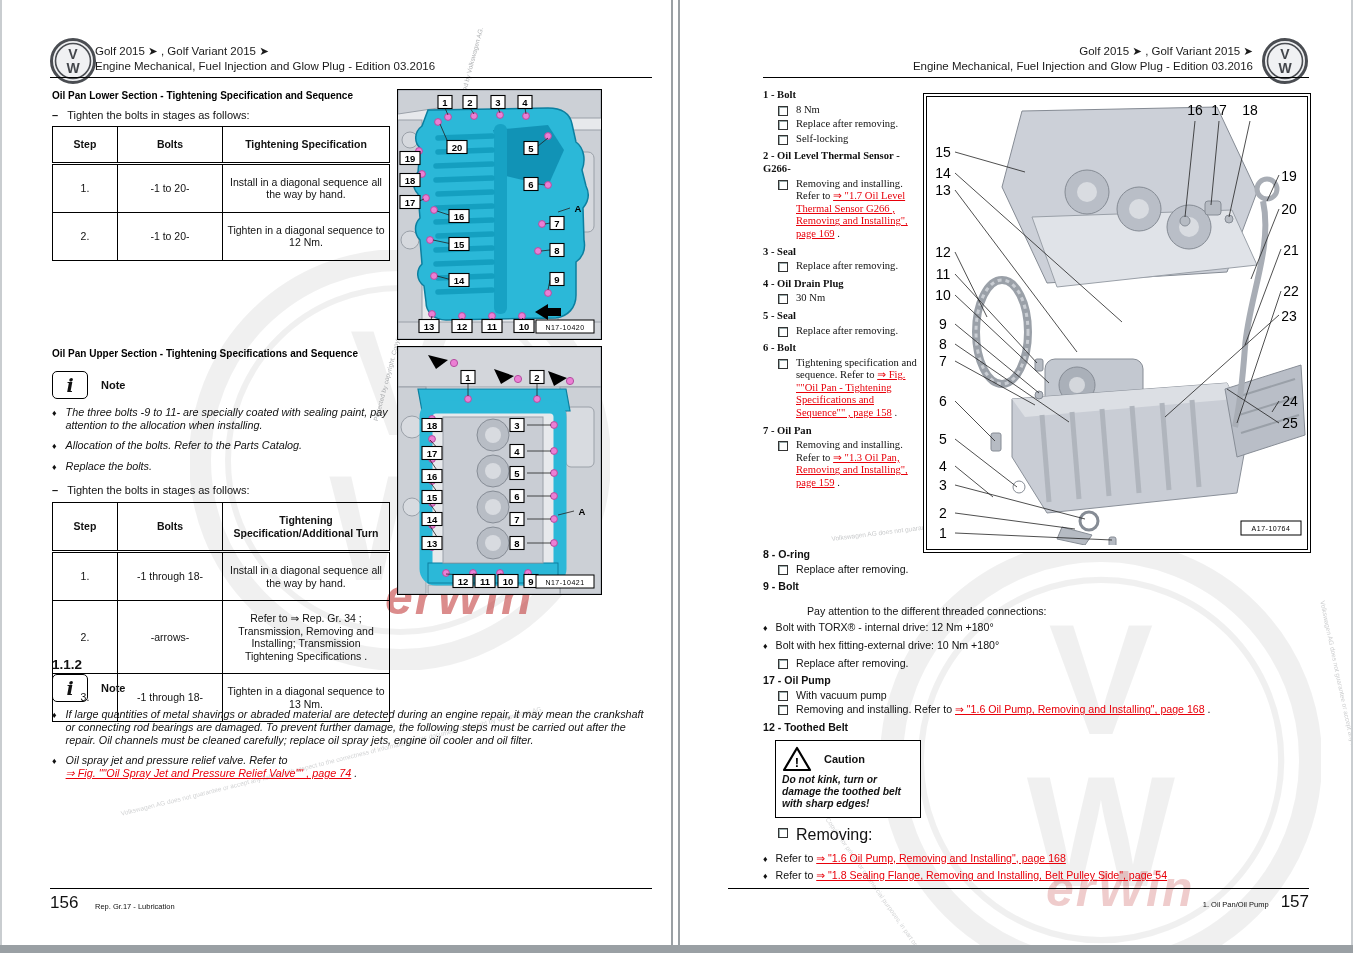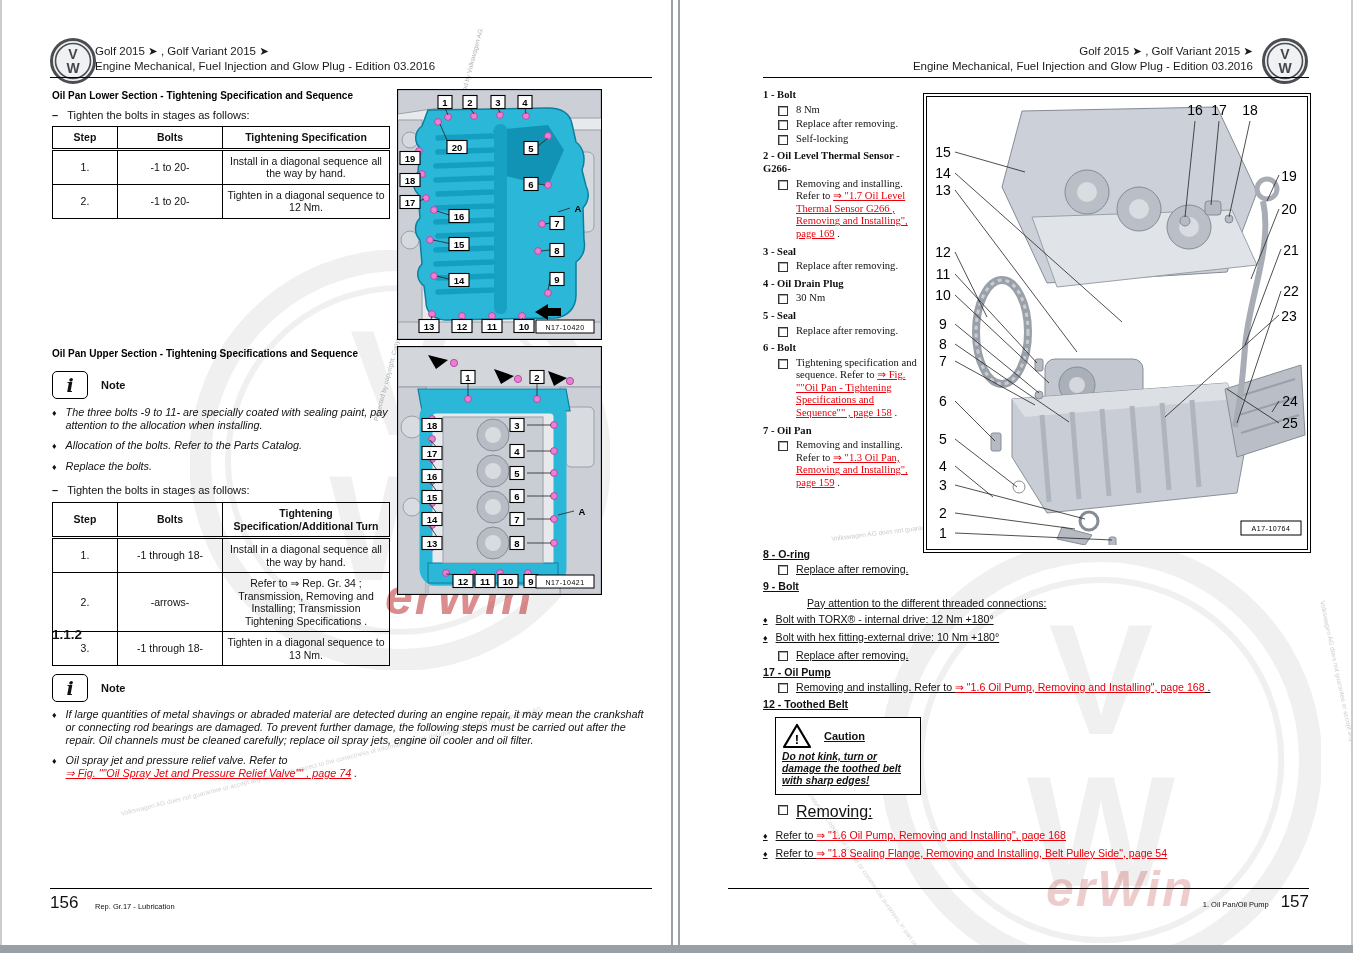--- a/index.html
+++ b/index.html
@@ -15,21 +15,21 @@
   #edgeR{position:absolute;right:0;top:0;width:2px;height:945px;background:#c9cdd0;}
 
   .abs{position:absolute;}
   .hdr-lines{font-size:11.5px;line-height:15px;color:#1a1a1a;}
   .hrule{border-top:1.6px solid #000;height:0;}
   .sec-title{font-size:10px;font-weight:bold;color:#000;}
   .dashrow{font-size:11px;display:flex;gap:9px;}
   .dashrow .dash{font-weight:bold;}
 
   table.spec{border-collapse:collapse;border:1.6px solid #000;font-size:10.5px;line-height:12.5px;}
-  table.spec th,table.spec td{border:1px solid #000;padding:4px 4px;text-align:center;vertical-align:middle;}
+  table.spec th,table.spec td{border:1px solid #000;padding:11px 4px;text-align:center;vertical-align:middle;}
   table.spec th{font-weight:bold;border-bottom:3px double #000;}
   .c1{width:56px;} .c2{width:96px;} .c3{width:158px;}
 
   .noteicon{width:34px;height:26px;border:1.6px solid #000;border-radius:5px;display:flex;
             align-items:center;justify-content:center;
             font:italic bold 19px "DejaVu Serif",serif;}
   .notelabel{font-size:11px;font-weight:bold;}
 
   .dbul{display:flex;gap:9px;font-size:10.8px;line-height:13px;font-style:italic;margin-bottom:7px;}
   .dbul .d{font-style:normal;font-size:9px;padding-top:1px;}
@@ -502,21 +502,21 @@
               <text y="3.5">A</text>
             </g>
         </g>
         <g class="cap">
           <rect x="138" y="228" width="58" height="13"></rect>
           <text x="167" y="237.5">N17-10421</text>
         </g>
       </svg>
     </div>
 
-    <div class="abs h112" style="left:52px;top:627px;">
+    <div class="abs h112" style="left:52px;top:657px;">
       <span>1.1.2</span>
     </div>
     <div class="abs" style="left:52px;top:674px;display:flex;align-items:center;gap:13px;">
       <div class="noteicon">i</div>
       <div class="notelabel">Note</div>
     </div>
     <div class="abs" style="left:52px;top:708px;width:604px;">
       <div class="dbul">
           <span class="d">♦</span>
           <span>If large quantities of metal shavings or abraded material are detected during an engine repair, it may mean the crankshaft or connecting rod bearings are damaged. To prevent further damage, the following steps must be carried out after the repair. Oil channels must be cleaned carefully; replace oil spray jets, engine oil cooler and oil filter.</span>
@@ -733,46 +733,50 @@
             <text x="363" y="331">25</text>
           </g>
           <g class="cap">
             <rect x="314" y="424" width="60" height="14"></rect>
             <text x="344" y="434">A17-10764</text>
           </g>
         </svg>
       </div>
     </div>
 
-    <div class="abs" style="left:82px;top:548px;width:546px;text-decoration:underline;">
+    <div class="abs" style="left:82px;top:548px;width:546px;">
       <div class="pitem">
         <div class="plabel">8 - O-ring</div>
         <div class="chk">
             <span class="cb"></span>
             <span>Replace after removing.</span>
           </div>
       </div>
       <div class="pitem">
         <div class="plabel">9 - Bolt</div>
-        <div style="margin:4px 0 4px 0;padding-left:44px;">Pay attention to the different threaded connections:</div>
+        <div style="margin:12px 0 4px 0;padding-left:44px;">Pay attention to the different threaded connections:</div>
         <div class="dmrow">
             <span class="d">♦</span>
             <span>Bolt with TORX® - internal drive: 12 Nm +180°</span>
           </div>
         <div class="dmrow">
             <span class="d">♦</span>
             <span>Bolt with hex fitting-external drive: 10 Nm +180°</span>
           </div>
         <div class="chk">
             <span class="cb"></span>
             <span>Replace after removing.</span>
           </div>
       </div>
       <div class="pitem">
         <div class="plabel">17 - Oil Pump</div>
+        <div class="chk">
+            <span class="cb"></span>
+            <span>With vacuum pump</span>
+          </div>
         <div class="chk">
             <span class="cb"></span>
           <span><span>Removing and installing. Refer to </span><a class="rlink">⇒ "1.6 Oil Pump, Removing and Installing", page 168</a><span> .</span></span>
           </div>
       </div>
       <div class="pitem">
         <div class="plabel">12 - Toothed Belt</div>
       </div>
 
       <div class="caution">

